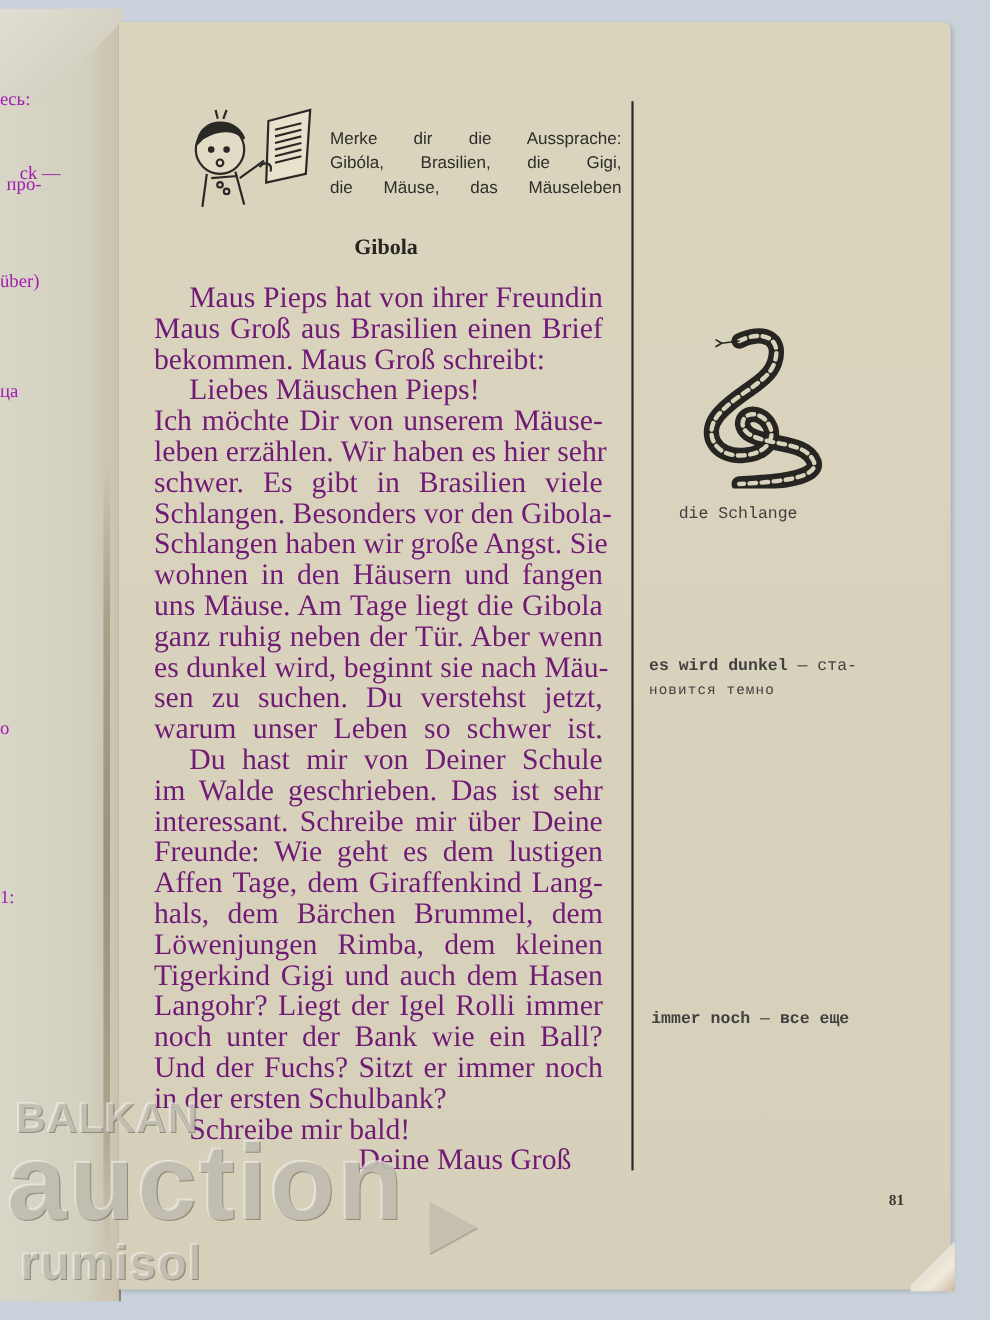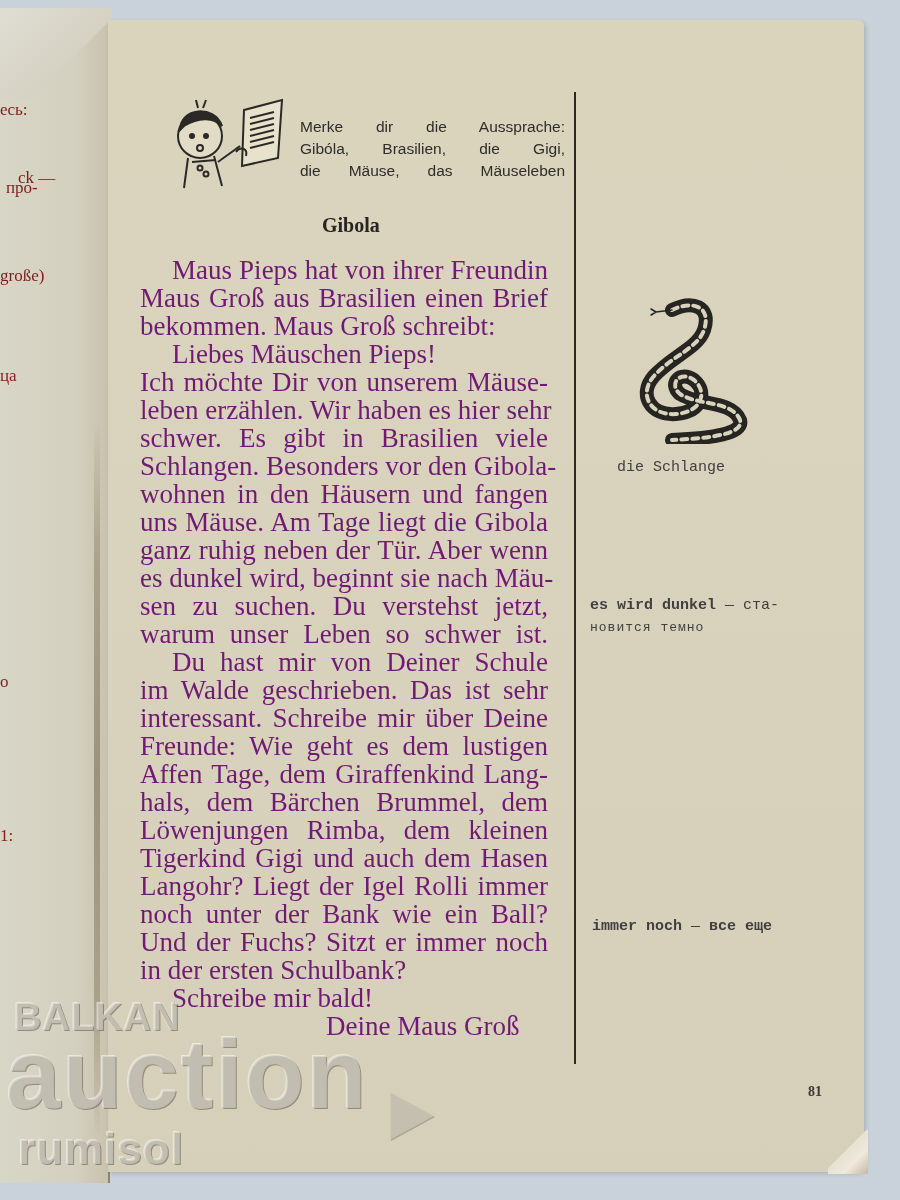--- a/index.html
+++ b/index.html
@@ -16,21 +16,21 @@
     .left-corner {
       position: absolute; left: 0; top: 8px; width: 112px; height: 90px;
       background: linear-gradient(135deg, #e0ded3 0%, #d5d2c4 60%, transparent 61%);
     }
     .gutter-stain {
       position: absolute; left: 94px; top: 420px; width: 6px; height: 720px;
       background: linear-gradient(180deg, transparent, #8a7a5e 20%, #6d5c44 50%, #8a7a5e 80%, transparent);
       opacity: 0.5;
     }
     .left-text {
-      position: absolute; font-size: 17px; color: #7f1d1d; white-space: nowrap; margin-top: 20px;
+      position: absolute; font-size: 17px; color: #a21caf; white-space: nowrap;
     }
     .right-page {
       position: absolute; left: 108px; top: 20px; width: 756px; height: 1152px;
       background: linear-gradient(180deg, #dbd4bd 0%, #d9d3bd 40%, #d6d0ba 100%);
       border-radius: 0 6px 8px 0;
       box-shadow: 2px 2px 4px rgba(0,0,0,0.15);
     }
     .corner-fold {
       position: absolute; left: 828px; top: 1130px; width: 40px; height: 44px;
       background: linear-gradient(135deg, transparent 45%, #e6e1d3 46%, #efe9dc 70%, #c9b8a0 100%);
@@ -85,21 +85,21 @@
 </head>
 <body>
 
 <div class="left-page"></div>
 <div class="left-corner"></div>
 <div class="gutter-stain"></div>
 <div id="left-fragments">
     <div class="left-text" style="left: 0px; top: 80px;">ecь:</div>
     <div class="left-text" style="left: 0px; top: 148px; padding-left: 18px;">ck —</div>
     <div class="left-text" style="left: 6px; top: 158px;">про-</div>
-    <div class="left-text" style="left: 0px; top: 246px;">große)</div>
+    <div class="left-text" style="left: 0px; top: 246px;">über)</div>
     <div class="left-text" style="left: 0px; top: 346px;">ца</div>
     <div class="left-text" style="left: 0px; top: 652px;">о</div>
     <div class="left-text" style="left: 0px; top: 806px;">1:</div>
   </div>
 
 <div class="right-page"></div>
 <div class="corner-fold"></div>
 
 <svg class="boy" viewBox="0 0 116 98">
   <g fill="none" stroke="#2a2926" stroke-width="2">
@@ -129,20 +129,21 @@
 
 <div class="body-text" id="body-text">
     <span class="line indent">Maus Pieps hat von ihrer Freundin</span>
     <span class="line">Maus Groß aus Brasilien einen Brief</span>
     <span class="line last">bekommen. Maus Groß schreibt:</span>
     <span class="line indent last">Liebes Mäuschen Pieps!</span>
     <span class="line">Ich möchte Dir von unserem Mäuse-</span>
     <span class="line">leben erzählen. Wir haben es hier sehr</span>
     <span class="line">schwer. Es gibt in Brasilien viele</span>
     <span class="line">Schlangen. Besonders vor den Gibola-</span>
+    <span class="line">Schlangen haben wir große Angst. Sie</span>
     <span class="line">wohnen in den Häusern und fangen</span>
     <span class="line">uns Mäuse. Am Tage liegt die Gibola</span>
     <span class="line">ganz ruhig neben der Tür. Aber wenn</span>
     <span class="line">es dunkel wird, beginnt sie nach Mäu-</span>
     <span class="line">sen zu suchen. Du verstehst jetzt,</span>
     <span class="line">warum unser Leben so schwer ist.</span>
     <span class="line indent">Du hast mir von Deiner Schule</span>
     <span class="line">im Walde geschrieben. Das ist sehr</span>
     <span class="line">interessant. Schreibe mir über Deine</span>
     <span class="line">Freunde: Wie geht es dem lustigen</span>

